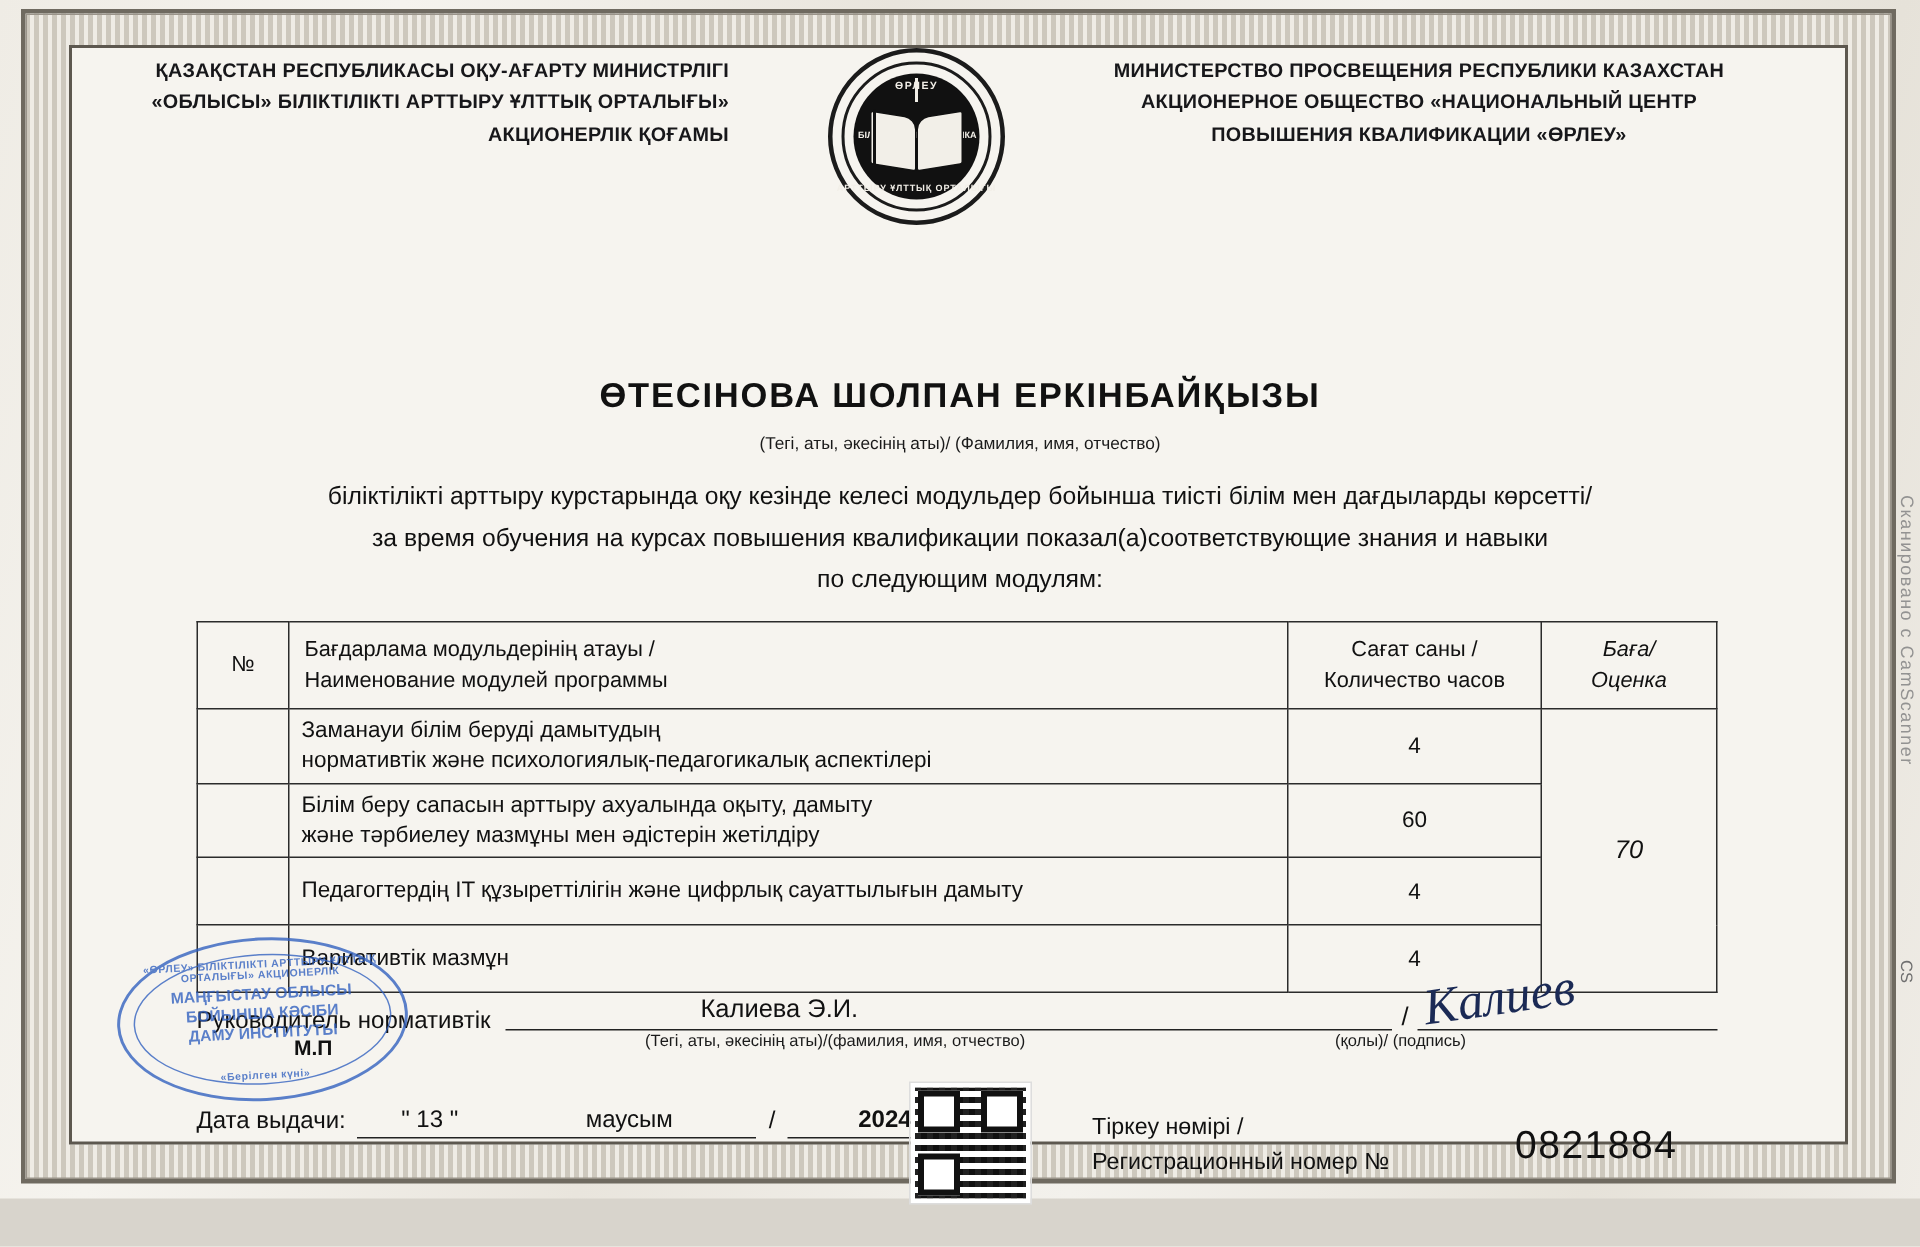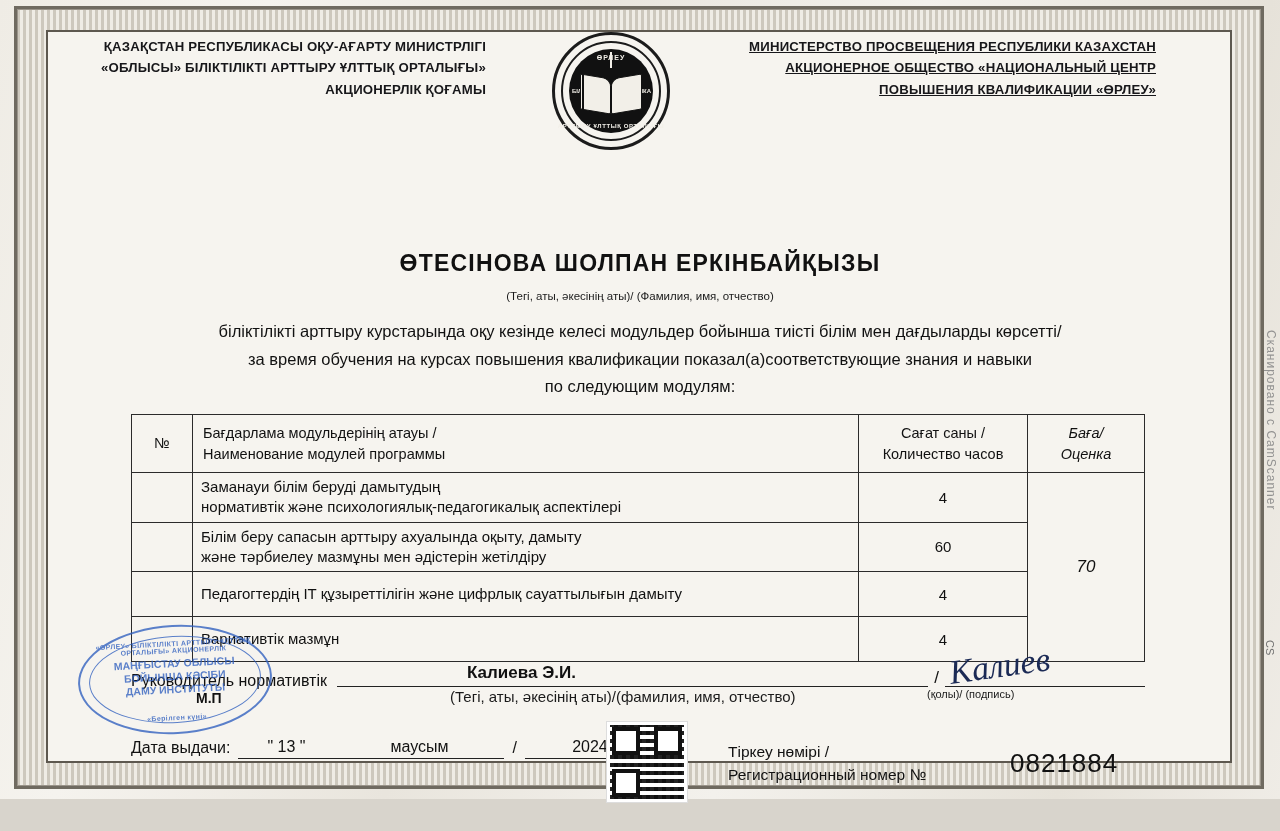--- a/index.html
+++ b/index.html
@@ -31,22 +31,22 @@
   
   .header{
     position:absolute;left:66px;top:36px;width:1090px;height:120px;
     display:flex;align-items:flex-start;justify-content:space-between;
   }
   .hdr-left{
     width:420px;text-align:right;font-size:13.2px;font-weight:bold;
     line-height:1.62;letter-spacing:.2px;color:#17171a;
   }
   .hdr-right{
-    width:420px;text-align:right;font-size:13.2px;font-weight:bold;
-    line-height:1.62;letter-spacing:.2px;color:#17171a;text-decoration:underline;
+    width:420px;text-align:center;font-size:13.2px;font-weight:bold;
+    line-height:1.62;letter-spacing:.2px;color:#17171a;
   }
   .emblem{
     width:118px;height:118px;border-radius:50%;
     position:relative;flex:0 0 118px;margin-top:-4px;
   }
   .emblem .ring{
     position:absolute;inset:0;border-radius:50%;
     border:3px solid #1b1b1b;
   }
   .emblem .ring2{
@@ -127,38 +127,37 @@
 
   
   .sig-row{
     position:absolute;left:131px;top:650px;width:1014px;height:40px;
     display:flex;align-items:flex-end;
   }
   .sig-label{font-size:16px;white-space:nowrap;}
   .sig-line{
     flex:1;border-bottom:1.5px solid #222;margin:0 6px 3px 10px;height:22px;
     position:relative;
-    font-weight:bold;
   }
   .sig-name{
     position:absolute;left:130px;bottom:3px;font-size:17px;
   }
   .sig-slash{font-size:17px;padding:0 6px 2px 0;}
   .sig-sign-line{
     width:200px;border-bottom:1.5px solid #222;margin:0 0 3px 0;height:22px;position:relative;
   }
   .sig-scribble{
     position:absolute;left:4px;bottom:1px;font-size:34px;font-style:italic;
     font-family:"Liberation Serif",serif;transform:rotate(-8deg);color:#1b2a55;
   }
   .sig-note-left{
-    position:absolute;left:430px;top:688px;font-size:15px;color:#1a1a1a;margin-left:20px;
+    position:absolute;left:430px;top:688px;font-size:11px;color:#1a1a1a;
   }
   .sig-note-right{
-    position:absolute;left:927px;top:688px;font-size:11px;color:#1a1a1a;
+    position:absolute;left:890px;top:688px;font-size:11px;color:#1a1a1a;
   }
 
   
   .stamp{
     position:absolute;left:78px;top:625px;width:190px;height:105px;
     border-radius:50%;border:2.5px solid #2f5fbf;opacity:.78;
     transform:rotate(-3deg);
   }
   .stamp:after{
     content:"";position:absolute;inset:9px;border-radius:50%;border:1.5px solid #2f5fbf;
@@ -186,21 +185,21 @@
   .date-label{white-space:nowrap;padding-bottom:2px;}
   .day-box{
     width:96px;border-bottom:1.5px solid #222;text-align:center;margin-left:8px;
     padding-bottom:2px;
   }
   .month-box{
     width:170px;border-bottom:1.5px solid #222;text-align:center;padding-bottom:2px;
   }
   .slash{padding:0 8px 2px 8px;}
   .year-box{
-    width:130px;border-bottom:1.5px solid #222;text-align:center;padding-bottom:2px;
+    width:130px;border-bottom:1.5px solid #222;text-align:center;padding-bottom:2px;font-weight:bold;
   }
   .quote{font-size:16px;padding-bottom:2px;}
 
   .qr{
     position:absolute;left:607px;top:722px;width:74px;height:74px;
     background:
       repeating-linear-gradient(0deg,#111 0 4px,#fff 4px 8px),
       repeating-linear-gradient(90deg,#111 0 4px,transparent 4px 8px);
     background-blend-mode:screen;
     border:3px solid #fff;outline:1px solid #ddd;

